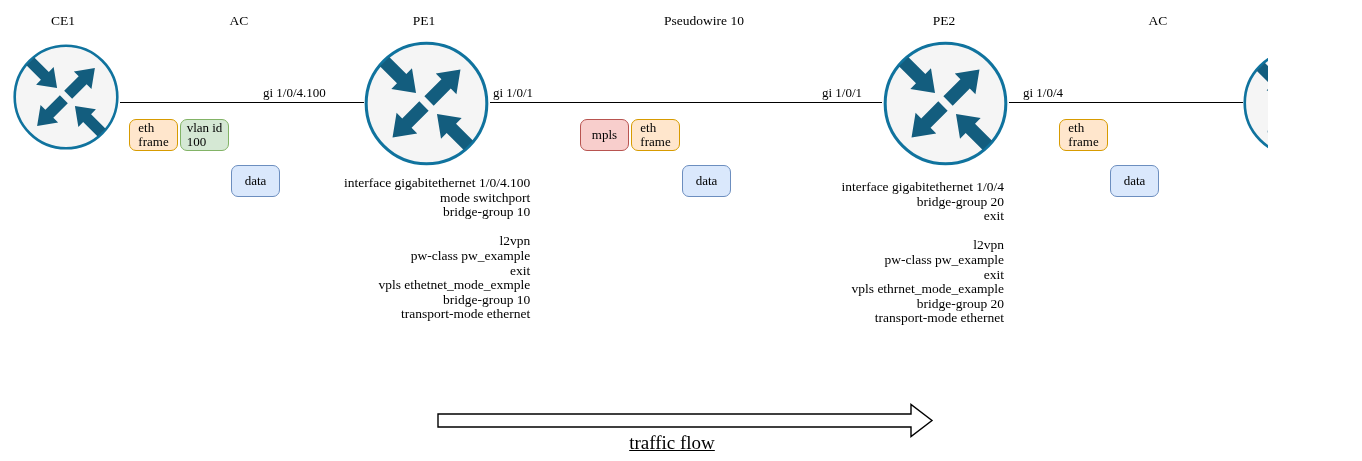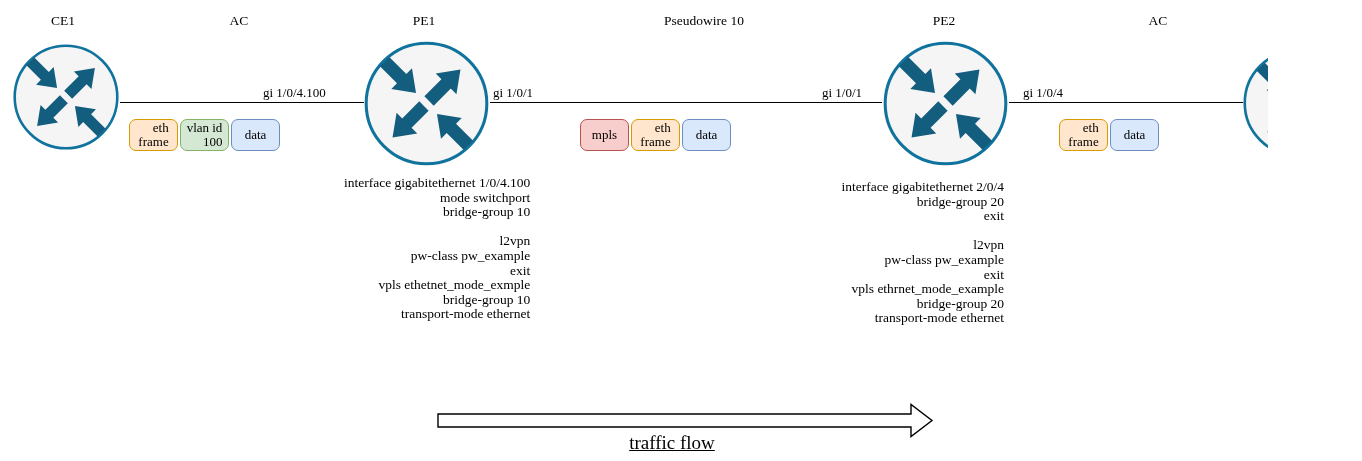--- a/index.html
+++ b/index.html
@@ -56,28 +56,28 @@
   }
   .fb {
     width: 49px;
     height: 32px;
     box-sizing: border-box;
     border: 1px solid;
     border-radius: 7px;
     display: flex;
     align-items: center;
     justify-content: center;
-    text-align: right;
+    text-align: left;
     white-space: pre-line;
     font-size: 13px;
     line-height: 14px;
   }
   .fb.eth  { background: var(--eth_fill, #ffe6cc);  border-color: var(--eth_border, #d79b00); }
   .fb.vlan { background: var(--vlan_fill, #d5e8d4); border-color: var(--vlan_border, #82b366); }
-  .fb.data { background: var(--data_fill, #dae8fc); border-color: var(--data_border, #6c8ebf); }
+  .fb.data { background: var(--data_fill, #dae8fc); border-color: var(--data_border, #6c8ebf); margin-top: 46px; }
   .fb.mpls { background: var(--mpls_fill, #f8cecc); border-color: var(--mpls_border, #b85450); }
   .config {
     position: absolute;
     white-space: pre;
     font-size: 13.5px;
     line-height: 14.6px;
     z-index: 4;
     text-align: right;
   }
   .tarrow-svg { position: absolute; z-index: 2; }
@@ -163,21 +163,21 @@
   <div class="config" style="left:344px; top:176px">interface gigabitethernet 1/0/4.100
  mode switchport
  bridge-group 10
 
  l2vpn
     pw-class pw_example
     exit
     vpls ethetnet_mode_exmple
       bridge-group 10
       transport-mode ethernet</div>
-  <div class="config" style="left:838px; top:180px">interface gigabitethernet 2/0/4
+  <div class="config" style="left:838px; top:180px">interface gigabitethernet 1/0/4
   bridge-group 20
 exit
 
  l2vpn
     pw-class pw_example
     exit
     vpls ethrnet_mode_example
       bridge-group 20
       transport-mode ethernet</div>
 

